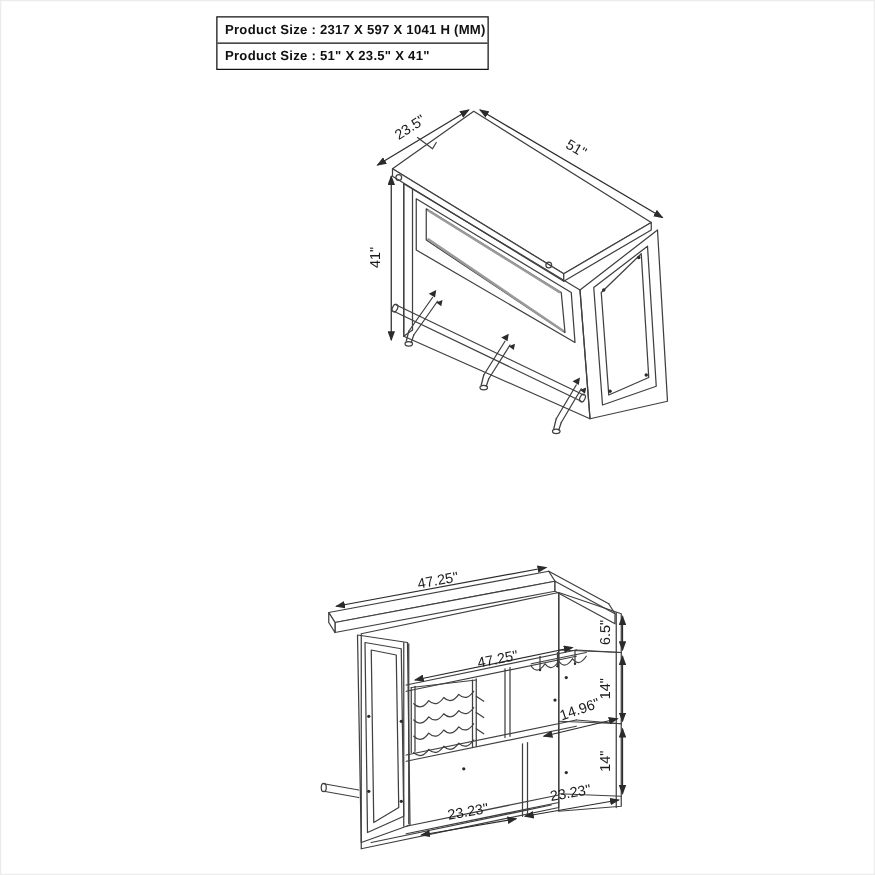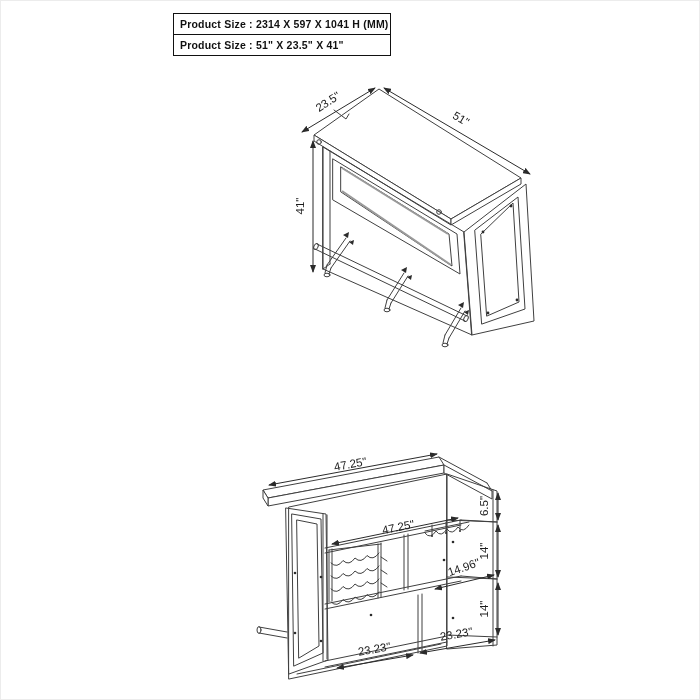--- a/index.html
+++ b/index.html
@@ -25,21 +25,21 @@
   .dim{stroke:#2b2b2b;stroke-width:1;fill:none;}
   .dimtxt{fill:#1c1c1c;font-size:11.5px;font-family:"Liberation Sans",sans-serif;}
   .dot{fill:#2b2b2b;}
 </style>
 </head>
 <body>
 
 <div id="canvas">
 
   <div id="size-box">
-    <div class="size-row">Product Size : 2314 X 597 X 1041 H (MM)</div>
+    <div class="size-row">Product Size : 2317 X 597 X 1041 H (MM)</div>
     <div class="size-row">Product Size :  51" X  23.5"  X  41"</div>
   </div>
 
   <svg width="700" height="700" viewBox="0 0 700 700">
     <defs>
       <marker id="arr" markerWidth="8" markerHeight="6" refX="7" refY="3" orient="auto-start-reverse">
         <path d="M0,0 L8,3 L0,6 Z" fill="#2b2b2b"></path>
       </marker>
     </defs>
 

